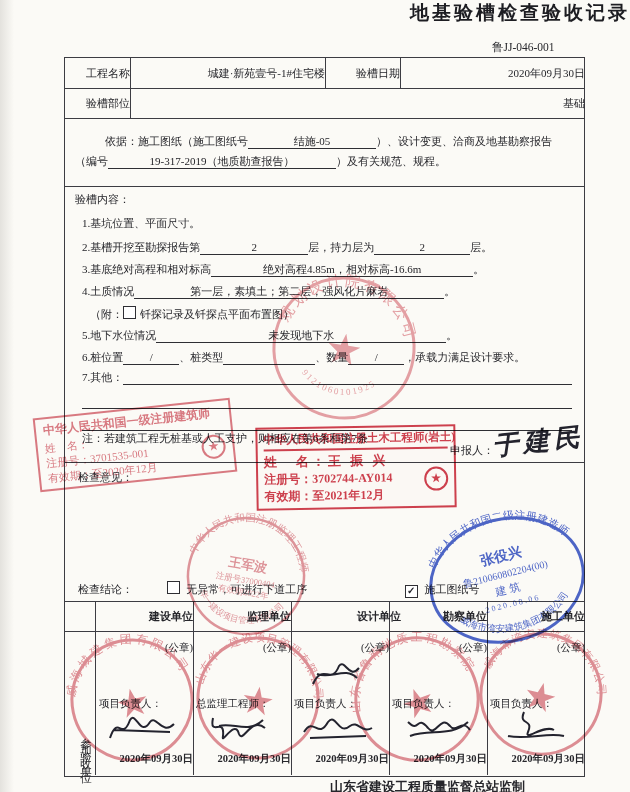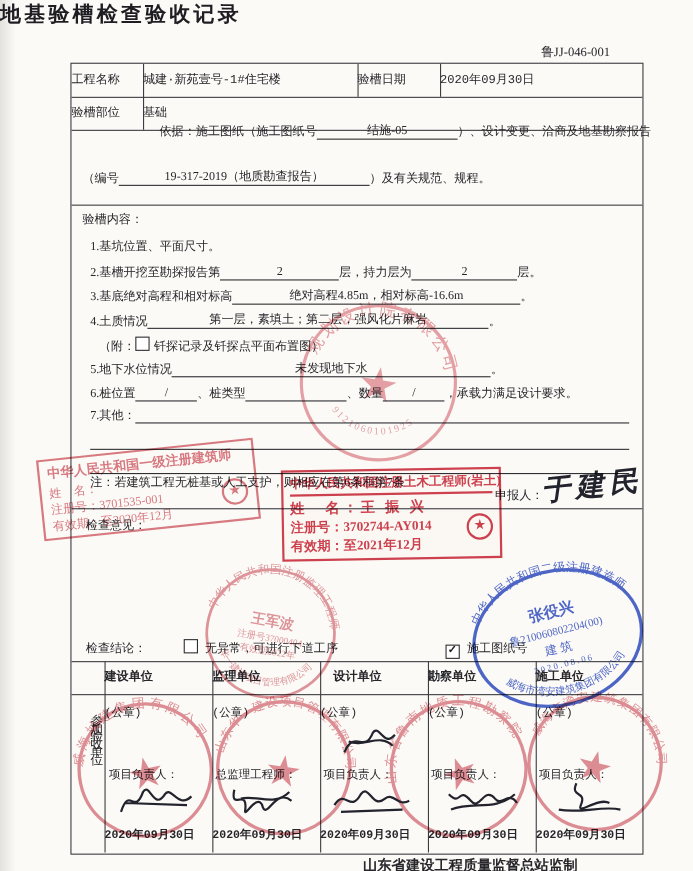--- a/index.html
+++ b/index.html
@@ -5,21 +5,21 @@
   html,body{margin:0;padding:0;background:#e8e6e1;}
   .page{position:relative;width:630px;height:792px;background:#fbfaf6;
         font-family:"Liberation Serif","DejaVu Serif",serif;color:#26262b;
         font-size:11px;overflow:hidden;}
   .page::before{content:"";position:absolute;left:0;top:0;width:14px;height:100%;
         background:linear-gradient(90deg,rgba(120,115,108,.18),rgba(120,115,108,0));pointer-events:none;}
   .abs{position:absolute;}
   .frame{position:absolute;border:1.6px solid #3c3c42;}
   .hline{position:absolute;height:1.4px;background:#3c3c42;}
   .vline{position:absolute;width:1.4px;background:#3c3c42;}
-  .ctr{text-align:left;font-family:Liberation Mono, monospace;}
+  .ctr{text-align:right;}
   .title{font-size:19px;font-weight:bold;letter-spacing:3px;color:#1d1d22;}
   .blank{display:inline-block;border-bottom:1.2px solid #2e2e33;text-align:center;
          vertical-align:bottom;height:14px;line-height:14px;}
   .fill-line{flex:1;border-bottom:1.2px solid #2e2e33;height:14px;}
   .flexline{display:flex;align-items:flex-end;}
   .checkbox{display:inline-block;width:11px;height:11px;border:1.4px solid #2e2e33;
             vertical-align:-1px;text-align:center;line-height:10px;font-size:10px;
             font-weight:bold;color:#1d1d24;margin-right:4px;background:#fff;}
   .vertical{writing-mode:vertical-rl;text-orientation:upright;letter-spacing:7px;font-size:11.5px;}
   .seal-rect{position:absolute;color:rgba(198,46,62,.88);mix-blend-mode:multiply;}
@@ -57,21 +57,21 @@
   <div class="vline" style="left:487px;top:601px;height:174px;"></div>
 
   <div class="abs ctr" style="left:65px;top:58px;width:65px;line-height:30px;">工程名称</div>
   <div class="abs ctr" style="left:130px;top:58px;width:195px;line-height:30px;">城建·新苑壹号-1#住宅楼</div>
   <div class="abs ctr" style="left:325px;top:58px;width:75px;line-height:30px;">验槽日期</div>
   <div class="abs ctr" style="left:400px;top:58px;width:185px;line-height:30px;">2020年09月30日</div>
 
   <div class="abs ctr" style="left:65px;top:88px;width:65px;line-height:30px;">验槽部位</div>
   <div class="abs ctr" style="left:130px;top:88px;width:455px;line-height:30px;">基础</div>
 
-  <div class="abs nowrap" style="left:105px;top:112px;margin-left:40px;">
+  <div class="abs nowrap" style="left:105px;top:134px;">
     <span>依据：施工图纸（施工图纸号</span><span class="blank" style="width:128px;">结施-05</span><span>）、设计变更、洽商及地基勘察报告</span>
   </div>
   <div class="abs nowrap" style="left:75px;top:154px;">
     <span>（编号</span><span class="blank" style="width:228px;">19-317-2019（地质勘查报告）</span><span>）及有关规范、规程。</span>
   </div>
 
   <div class="abs" style="left:75px;top:192px;">验槽内容：</div>
   <div class="abs" style="left:82px;top:216px;">1.基坑位置、平面尺寸。</div>
 
   <div class="abs nowrap" style="left:82px;top:240px;">

